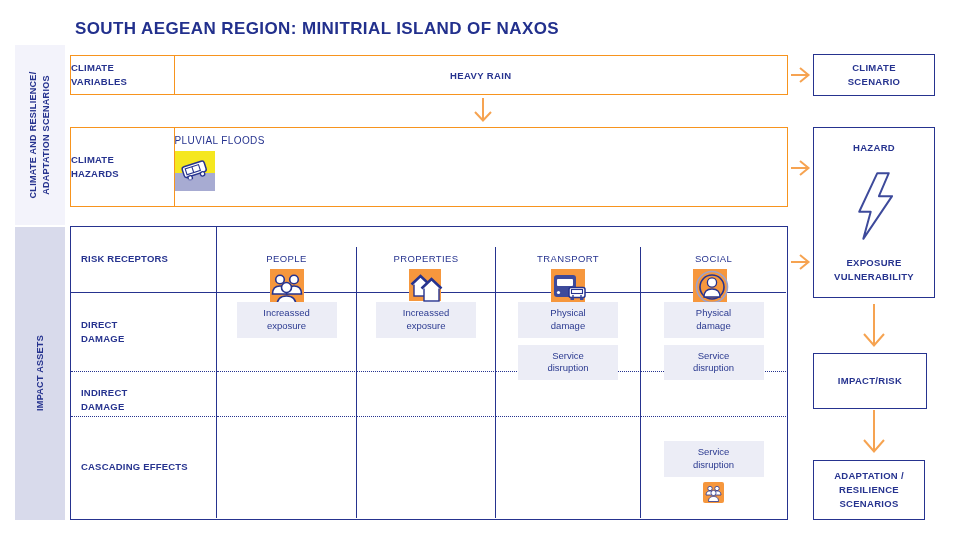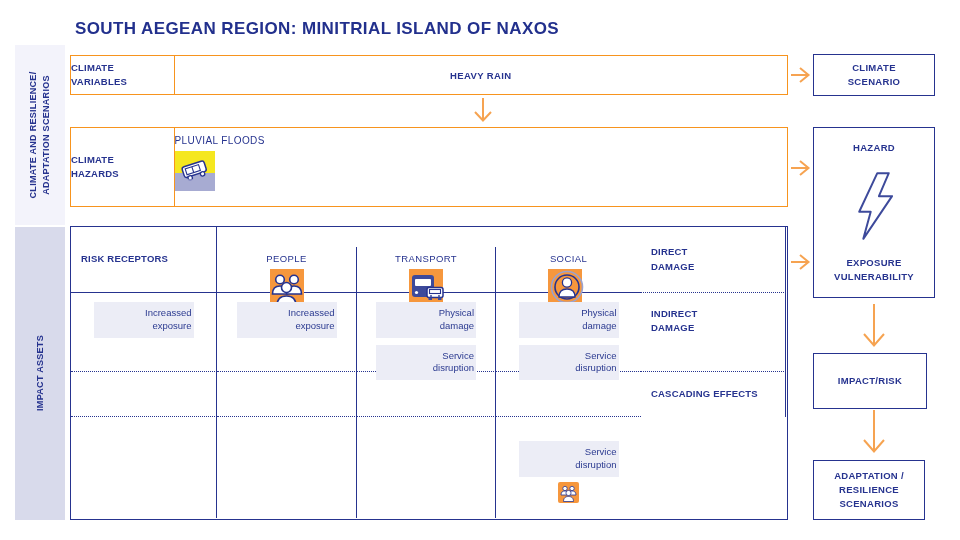--- a/index.html
+++ b/index.html
@@ -47,21 +47,21 @@
   .cell.r1 { border-bottom:1px solid #26338f; }
   .cell.r2, .cell.r3 { border-bottom:1.5px dotted #26338f; }
   .rowlabel { display:flex; align-items:center; padding-left:10px; font-weight:bold; font-size:9.5px; line-height:1.5; letter-spacing:.2px; }
   .rowlabel.topalign { align-items:flex-start; padding-top:14px; }
   .receptor { display:flex; flex-direction:column; align-items:center; padding-top:6px;margin-top:20px; }
   .receptor-name { font-size:9.5px; letter-spacing:.4px; }
   .receptor-icon { margin-top:4px; }
   .badges { display:flex; flex-direction:column; align-items:center; gap:7px; padding-top:9px; }
   .badge {
     width:100px; background:#ecedf6; color:#2b3a90; font-size:9.5px; line-height:1.35;
-    text-align:right; padding:5px 2px;
+    text-align:center; padding:5px 2px;
   }
   .casc-cell { display:flex; flex-direction:column; align-items:center; padding-top:24px; gap:5px; }
 
   
   .fbox {
     position:absolute; border:1.5px solid #26338f; background:#fff;
     display:flex; align-items:center; justify-content:center; text-align:center;
     font-weight:bold; font-size:9.5px; line-height:1.45; letter-spacing:.3px;
   }
   .baseline { left:813px; top:54px; width:122px; height:42px; }
@@ -127,20 +127,32 @@
         <svg width="40" height="42" viewBox="0 0 40 42" overflow="visible">
           <rect x="3" y="1" width="34" height="34" fill="#f6973d"></rect>
           <g fill="#ffffff" stroke="#26338f" stroke-width="1.6">
             <path d="M5.5 26 C5.5 20 8.5 18 13 18 C17.5 18 20.5 20 20.5 26 Z"></path>
             <circle cx="13" cy="11.5" r="4.3"></circle>
             <path d="M19.5 26 C19.5 20 22.5 18 27 18 C31.5 18 34.5 20 34.5 26 Z"></path>
             <circle cx="27" cy="11.5" r="4.3"></circle>
             <path d="M10 38 C10 30.5 13.5 28 19.5 28 C25.5 28 29 30.5 29 38 Z"></path>
             <circle cx="19.5" cy="19.5" r="5"></circle>
           </g>
+        </svg>
+      </span>
+    </div>
+    <div class="cell r1 receptor">
+      <div class="receptor-name">PROPERTIES</div>
+      <span class="receptor-icon">
+        <svg width="40" height="42" viewBox="0 0 40 42" overflow="visible">
+          <rect x="3" y="1" width="32" height="32" fill="#f6973d"></rect>
+          <rect x="8" y="15" width="13" height="13" fill="#ffffff" stroke="#26338f" stroke-width="1.4"></rect>
+          <path d="M5.5 16.5 L14.5 8 L23.5 16.5" fill="#ffffff" stroke="#26338f" stroke-width="2.6"></path>
+          <rect x="18" y="19" width="15" height="14" fill="#ffffff" stroke="#26338f" stroke-width="1.4"></rect>
+          <path d="M15.5 20.5 L25.5 11 L35.5 20.5" fill="#ffffff" stroke="#26338f" stroke-width="2.6"></path>
         </svg>
       </span>
     </div>
     <div class="cell r1 receptor">
       <div class="receptor-name">TRANSPORT</div>
       <span class="receptor-icon">
         <svg width="42" height="42" viewBox="0 0 42 42" overflow="visible">
           <rect x="4" y="1" width="34" height="34" fill="#f6973d"></rect>
           <rect x="7" y="7" width="22" height="22" rx="3" fill="#3d4a9b"></rect>
           <rect x="10" y="11" width="16" height="7" rx="1" fill="#ffffff"></rect>

